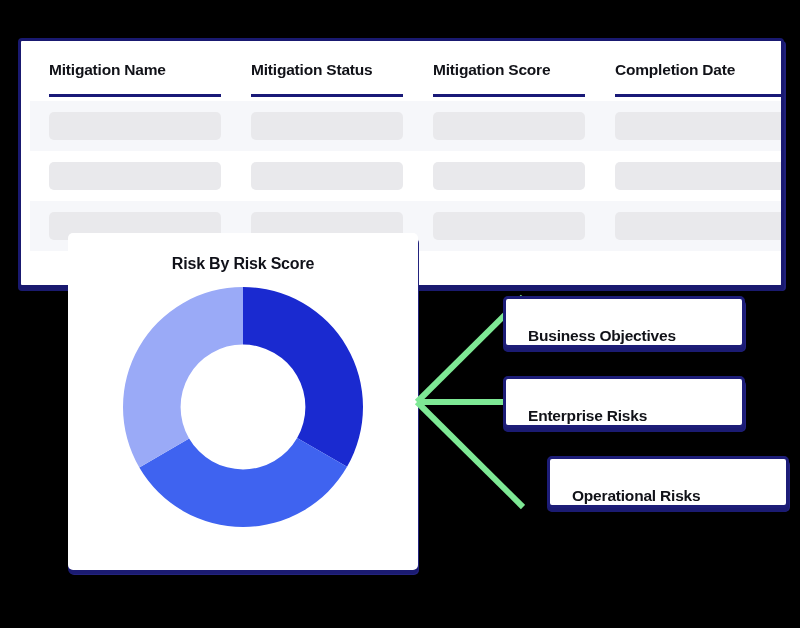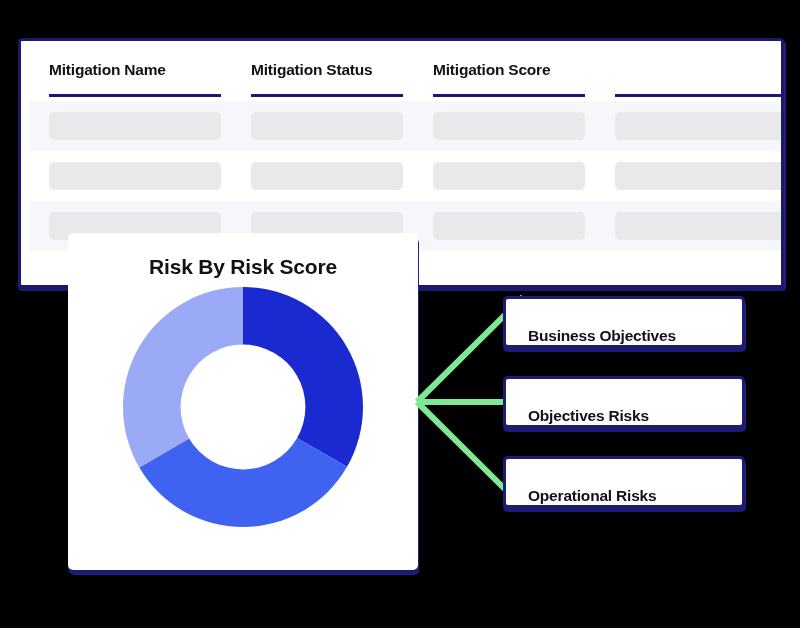--- a/index.html
+++ b/index.html
@@ -99,21 +99,21 @@
     box-shadow: 0 4px 0 0 #1b1b72, 1px 5px 0 0 #23237e;
     overflow: hidden;
   }
 
   #chart-title {
     position: absolute;
     left: 0;
     top: 22px;
     width: 100%;
     text-align: center;
-    font-size: 21px;
+    font-size: 16px;
     font-weight: bold;
     color: #101119;
     letter-spacing: -0.2px;
   }
 
   #donut-wrap {
     position: absolute;
     left: 55px;
     top: 54px;
     width: 240px;
@@ -148,36 +148,37 @@
     margin-left: 22px;
     font-size: 15.5px;
     font-weight: bold;
     color: #111218;
     letter-spacing: -0.2px;
     white-space: nowrap;
   }
 
   #rbox-0 { top: 296px; }
   #rbox-1 { top: 376px; }
-  #rbox-2 { top: 456px; }
+  #rbox-2 { top: 456px; margin-left: 44px; }
 </style>
 </head>
 <body>
 
 <div id="stage">
 
   <div id="table-card">
     <div class="table-inner">
       <div class="thead" id="table-header">
           <div class="th" style="left: 19px;">Mitigation Name</div>
           <div class="th-rule" style="left: 19px; width: 172px; background: rgb(25, 25, 120);"></div>
           <div class="th" style="left: 221px;">Mitigation Status</div>
           <div class="th-rule" style="left: 221px; width: 152px; background: rgb(25, 25, 120);"></div>
           <div class="th" style="left: 403px;">Mitigation Score</div>
           <div class="th-rule" style="left: 403px; width: 152px; background: rgb(25, 25, 120);"></div>
+          <div class="th" style="left: 585px;">Completion Date</div>
           <div class="th-rule" style="left: 585px; width: 172px; background: rgb(25, 25, 120);"></div>
         </div>
       <div id="table-body">
           <div class="trow shaded" style="top: 60px; background: rgb(246, 247, 250);">
             <div class="cellbar" style="left: 19px; width: 172px; background: rgb(233, 233, 236);"></div>
             <div class="cellbar" style="left: 221px; width: 152px; background: rgb(233, 233, 236);"></div>
             <div class="cellbar" style="left: 403px; width: 152px; background: rgb(233, 233, 236);"></div>
             <div class="cellbar" style="left: 585px; width: 172px; background: rgb(233, 233, 236);"></div>
           </div>
           <div class="trow plain" style="top: 110px;">
@@ -210,19 +211,19 @@
   <svg id="connectors" width="120" height="235" viewBox="0 0 120 235">
       <line x1="12" y1="117" x2="118" y2="12" stroke="#7ee895" stroke-width="6"></line>
       <line x1="12" y1="117" x2="118" y2="117" stroke="#7ee895" stroke-width="6"></line>
       <line x1="12" y1="117" x2="118" y2="222" stroke="#7ee895" stroke-width="6"></line>
     </svg>
 
   <div class="rbox" id="rbox-0">
     <span class="rbox-label">Business Objectives</span>
   </div>
   <div class="rbox" id="rbox-1">
-    <span class="rbox-label">Objectives Risks</span>
+    <span class="rbox-label">Enterprise Risks</span>
   </div>
   <div class="rbox" id="rbox-2">
     <span class="rbox-label">Operational Risks</span>
   </div>
 
 </div>
 
 </body></html>

